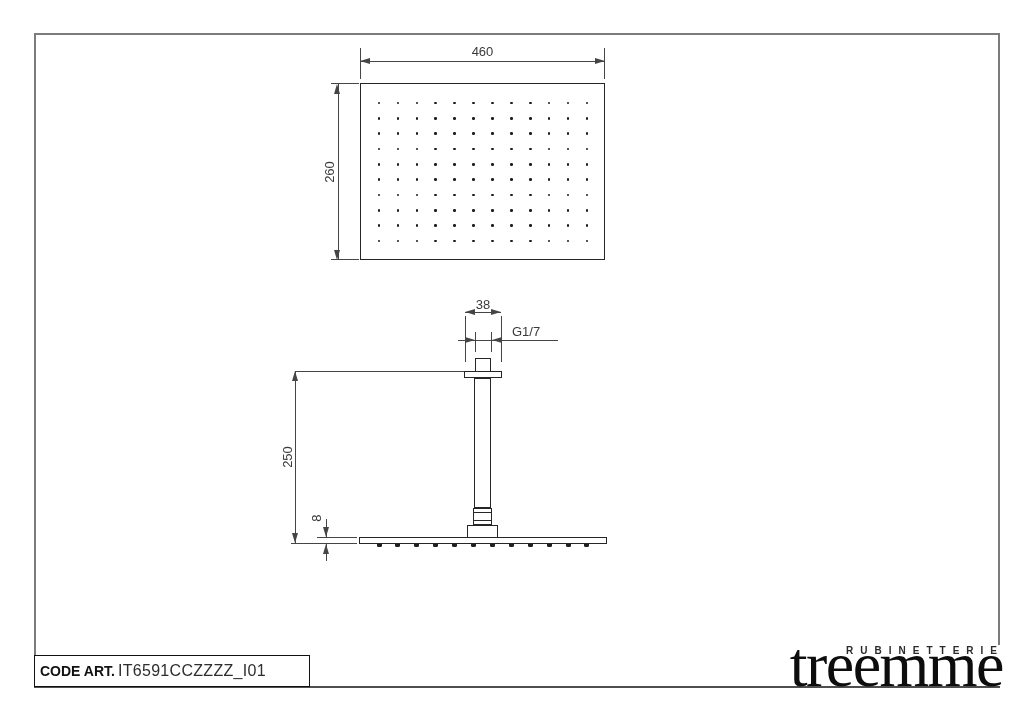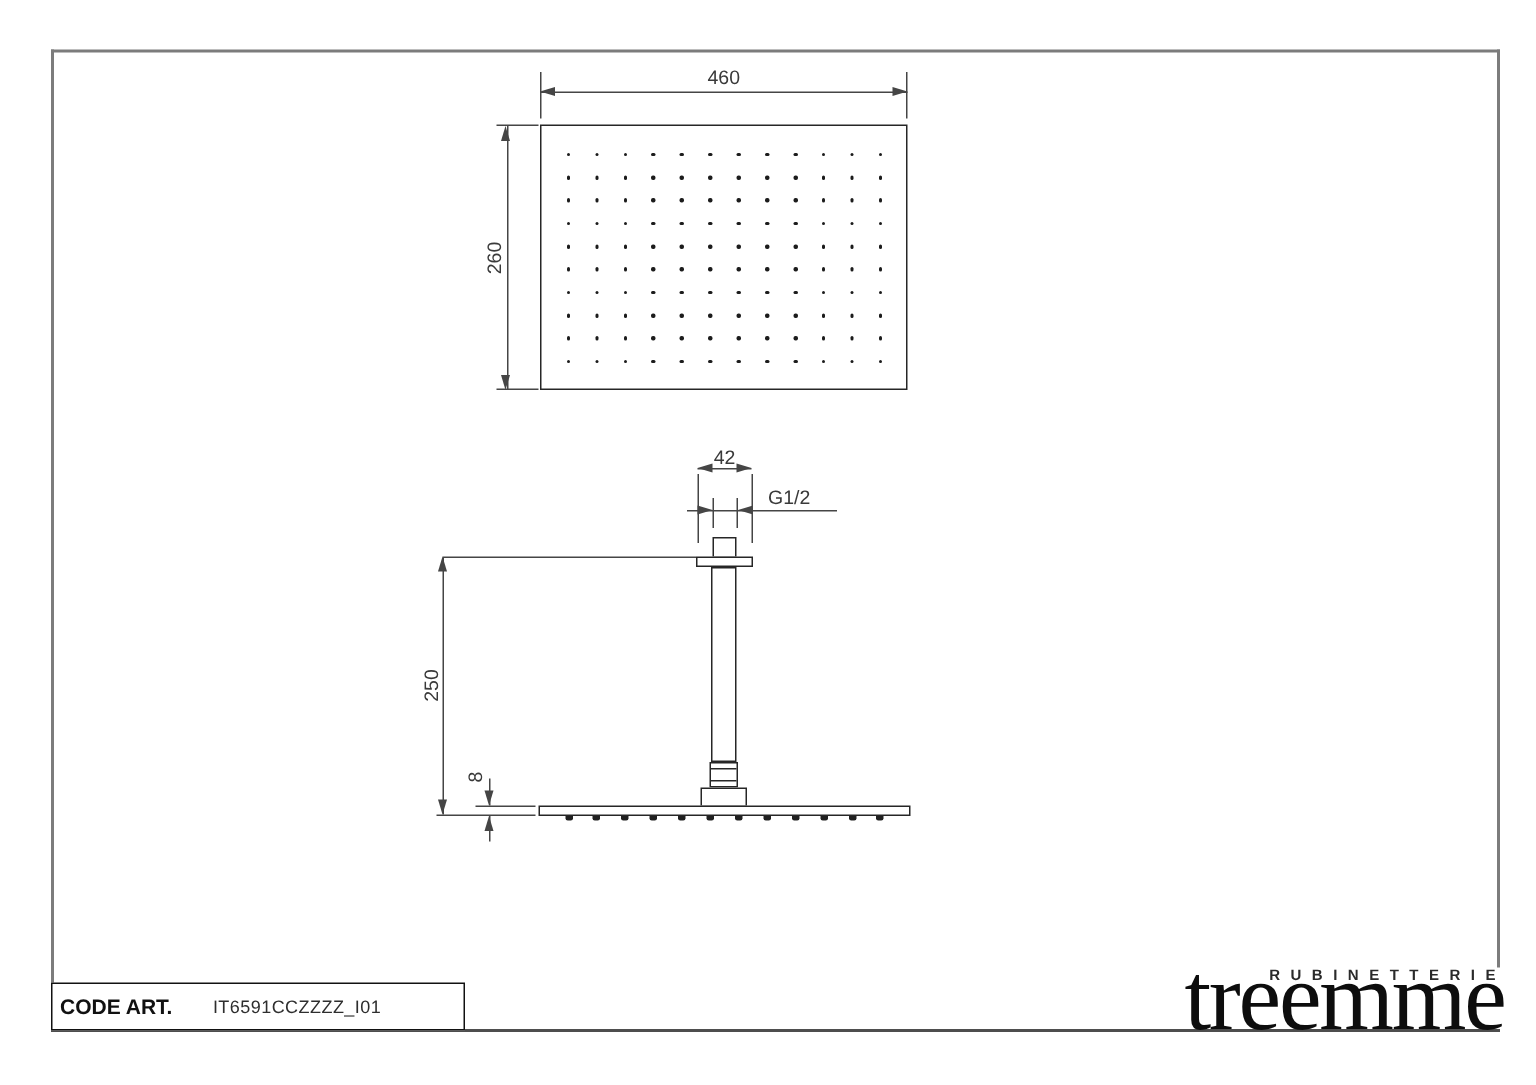--- a/index.html
+++ b/index.html
@@ -29,21 +29,21 @@
   .center{text-align:center;}
   .rot{transform:rotate(-90deg);}
   .tv-dot{position:absolute;width:2.6px;height:2.6px;border-radius:50%;background:#1c1c1c;}
   .nozzle{position:absolute;width:5px;height:2.8px;background:#202020;border-radius:0 0 1.5px 1.5px;}
   .titlebox{
     position:absolute;left:34px;top:655px;width:276px;height:32px;
     border:1.8px solid var(--ink);background:#fff;box-sizing:border-box;
     display:flex;align-items:center;padding-left:5px;
   }
   .codelabel{font-weight:bold;font-size:14px;color:var(--ink);}
-  .codevalue{font-size:12px;color:#2e2e2e;margin-left:27px;letter-spacing:.3px;}
+  .codevalue{font-size:16px;color:#2e2e2e;margin-left:3px;letter-spacing:.3px;}
   .tagline{
     position:absolute;right:27px;top:645px;font-size:10px;font-weight:bold;
     letter-spacing:7px;margin-right:-7px;color:#2a2a2a;white-space:nowrap;
   }
   .brand{
     position:absolute;right:21px;top:633px;
     font-family:"Liberation Serif",serif;font-size:64px;line-height:1;
     letter-spacing:-1.5px;color:#0d0d0d;white-space:nowrap;
   }
 </style>
@@ -204,30 +204,30 @@
   <div>
 
     <div class="dline" style="left:296px;top:370.5px;width:168px;height:1px;"></div>
 
     <div>
       <div class="dline" style="left:464.5px;top:316px;width:1px;height:46px;"></div>
       <div class="dline" style="left:500.5px;top:316px;width:1px;height:46px;"></div>
       <div class="dline" style="left:465px;top:312px;width:36px;height:1px;"></div>
       <div class="arr arr-l" style="left:465px;top:309px;"></div>
       <div class="arr arr-r" style="left:491px;top:309px;"></div>
-      <div class="dimtext center" style="left:465px;top:297px;width:36px;">42</div>
+      <div class="dimtext center" style="left:465px;top:297px;width:36px;">38</div>
     </div>
 
     <div>
       <div class="dline" style="left:475.3px;top:332px;width:1px;height:20px;"></div>
       <div class="dline" style="left:490.5px;top:332px;width:1px;height:20px;"></div>
       <div class="dline" style="left:458px;top:340px;width:100px;height:1px;"></div>
       <div class="arr arr-r" style="left:465.3px;top:337px;"></div>
       <div class="arr arr-l" style="left:491.5px;top:337px;"></div>
-      <div class="dimtext" style="left:512px;top:324px;">G1/2</div>
+      <div class="dimtext" style="left:512px;top:324px;">G1/7</div>
     </div>
 
     <div class="part" style="left:475px;top:357.5px;width:15.5px;height:14.5px;"></div>
     <div class="part" style="left:463.5px;top:371px;width:38.5px;height:7px;"></div>
     <div class="part" style="left:473.8px;top:377.5px;width:17px;height:130.5px;"></div>
     <div class="part" style="left:472.5px;top:507.5px;width:19.5px;height:17.5px;">
       <div class="inl" style="top:3.6px;"></div>
       <div class="inl" style="top:11.6px;"></div>
     </div>
     <div class="part" style="left:467px;top:524.5px;width:30.5px;height:13.5px;"></div>

